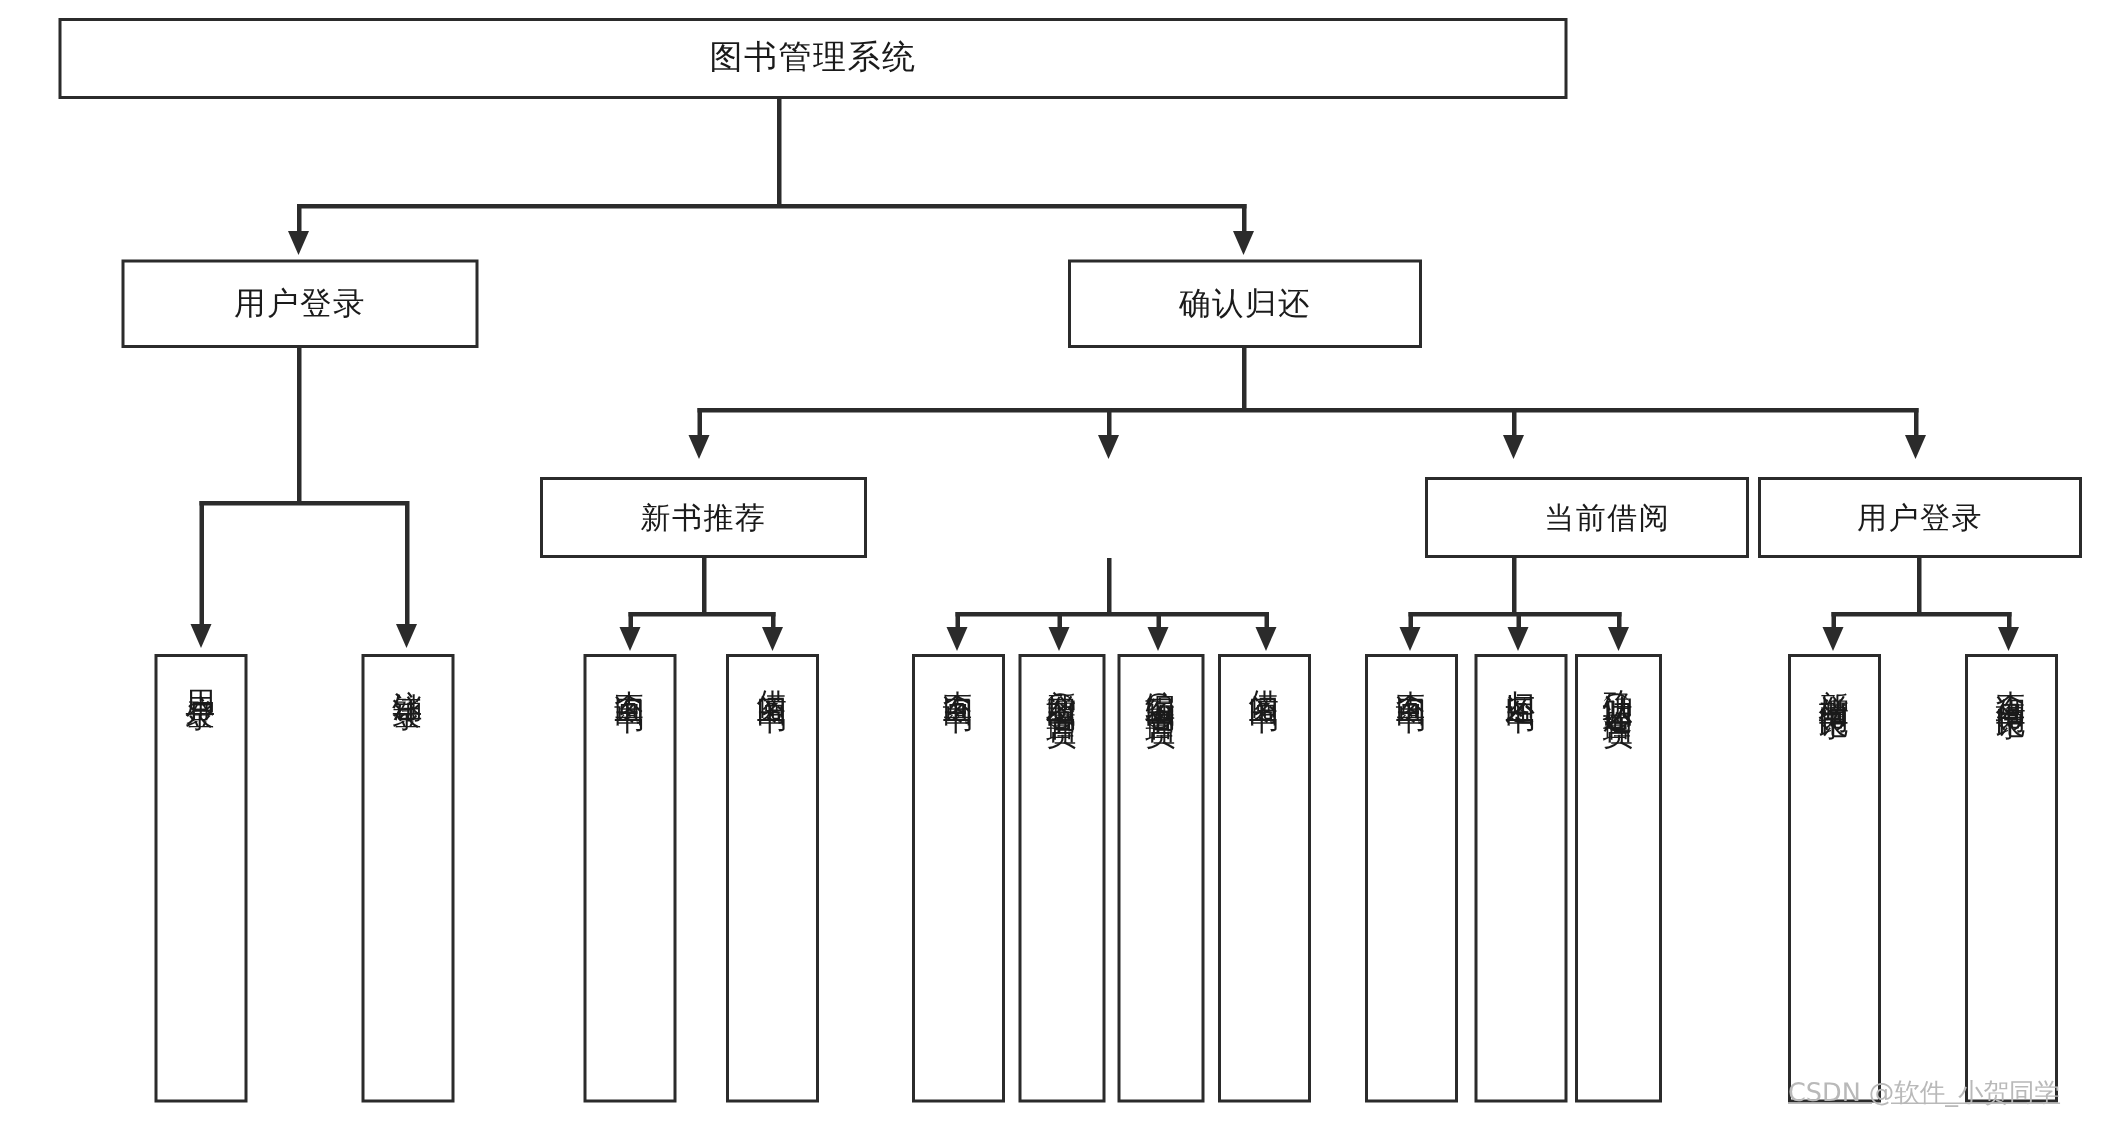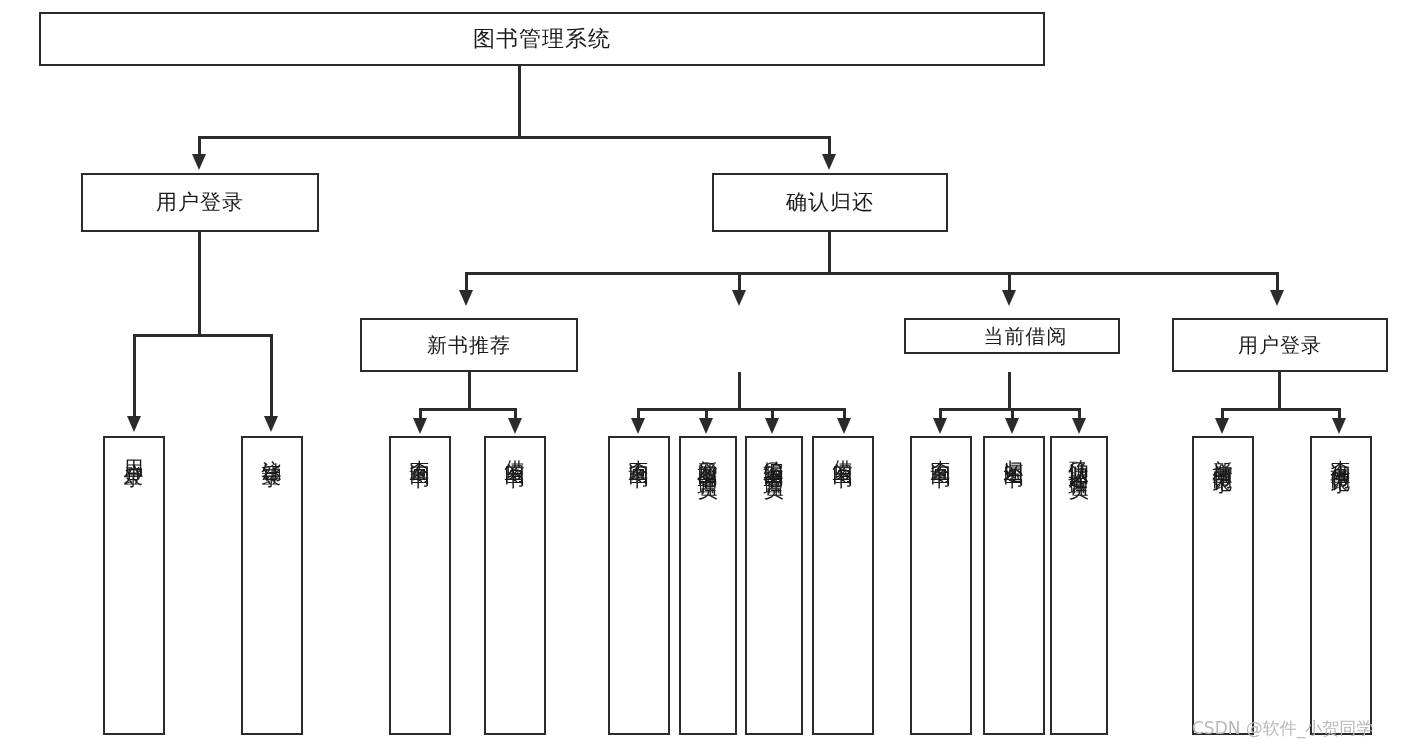--- a/index.html
+++ b/index.html
@@ -69,20 +69,21 @@
     border-top: 16px solid #2b2b2b;
   }
 
   
   #watermark {
     position: absolute;
     font-size: 17px;
     color: #b9b9b9;
     white-space: nowrap;
     user-select: none;
+    text-decoration: underline;
   }
 </style>
 </head>
 <body>
 
 <div id="canvas">
 
   <div class="node root" style="left:16px; top:12px; width:1006px; height:54px;">
     <span>图书管理系统</span>
   </div>
@@ -123,21 +124,21 @@
 
   <div class="vline" style="left:1008px; top:272px; width:3px; height:22px;"></div>
   <div class="arrow" style="left:1002px; top:290px;"></div>
 
   <div class="vline" style="left:1276px; top:272px; width:3px; height:22px;"></div>
   <div class="arrow" style="left:1270px; top:290px;"></div>
 
   <div class="node lvl2" style="left:360px; top:318px; width:218px; height:54px;">
     <span>新书推荐</span>
   </div>
-  <div class="node lvl2" style="left:904px; top:318px; width:216px; height:36px;padding-left:27px;">
+  <div class="node lvl2" style="left:950px; top:318px; width:216px; height:54px;padding-left:27px;">
     <span>当前借阅</span>
   </div>
   <div class="node lvl2" style="left:1172px; top:318px; width:216px; height:54px;">
     <span>用户登录</span>
   </div>
 
   <div class="vline" style="left:468px; top:372px; width:3px; height:38px;"></div>
   <div class="hline" style="left:419px; top:408px; width:98px; height:3px;"></div>
   <div class="vline" style="left:419px; top:408px; width:3px; height:12px;"></div>
   <div class="arrow" style="left:413px; top:418px;"></div>

